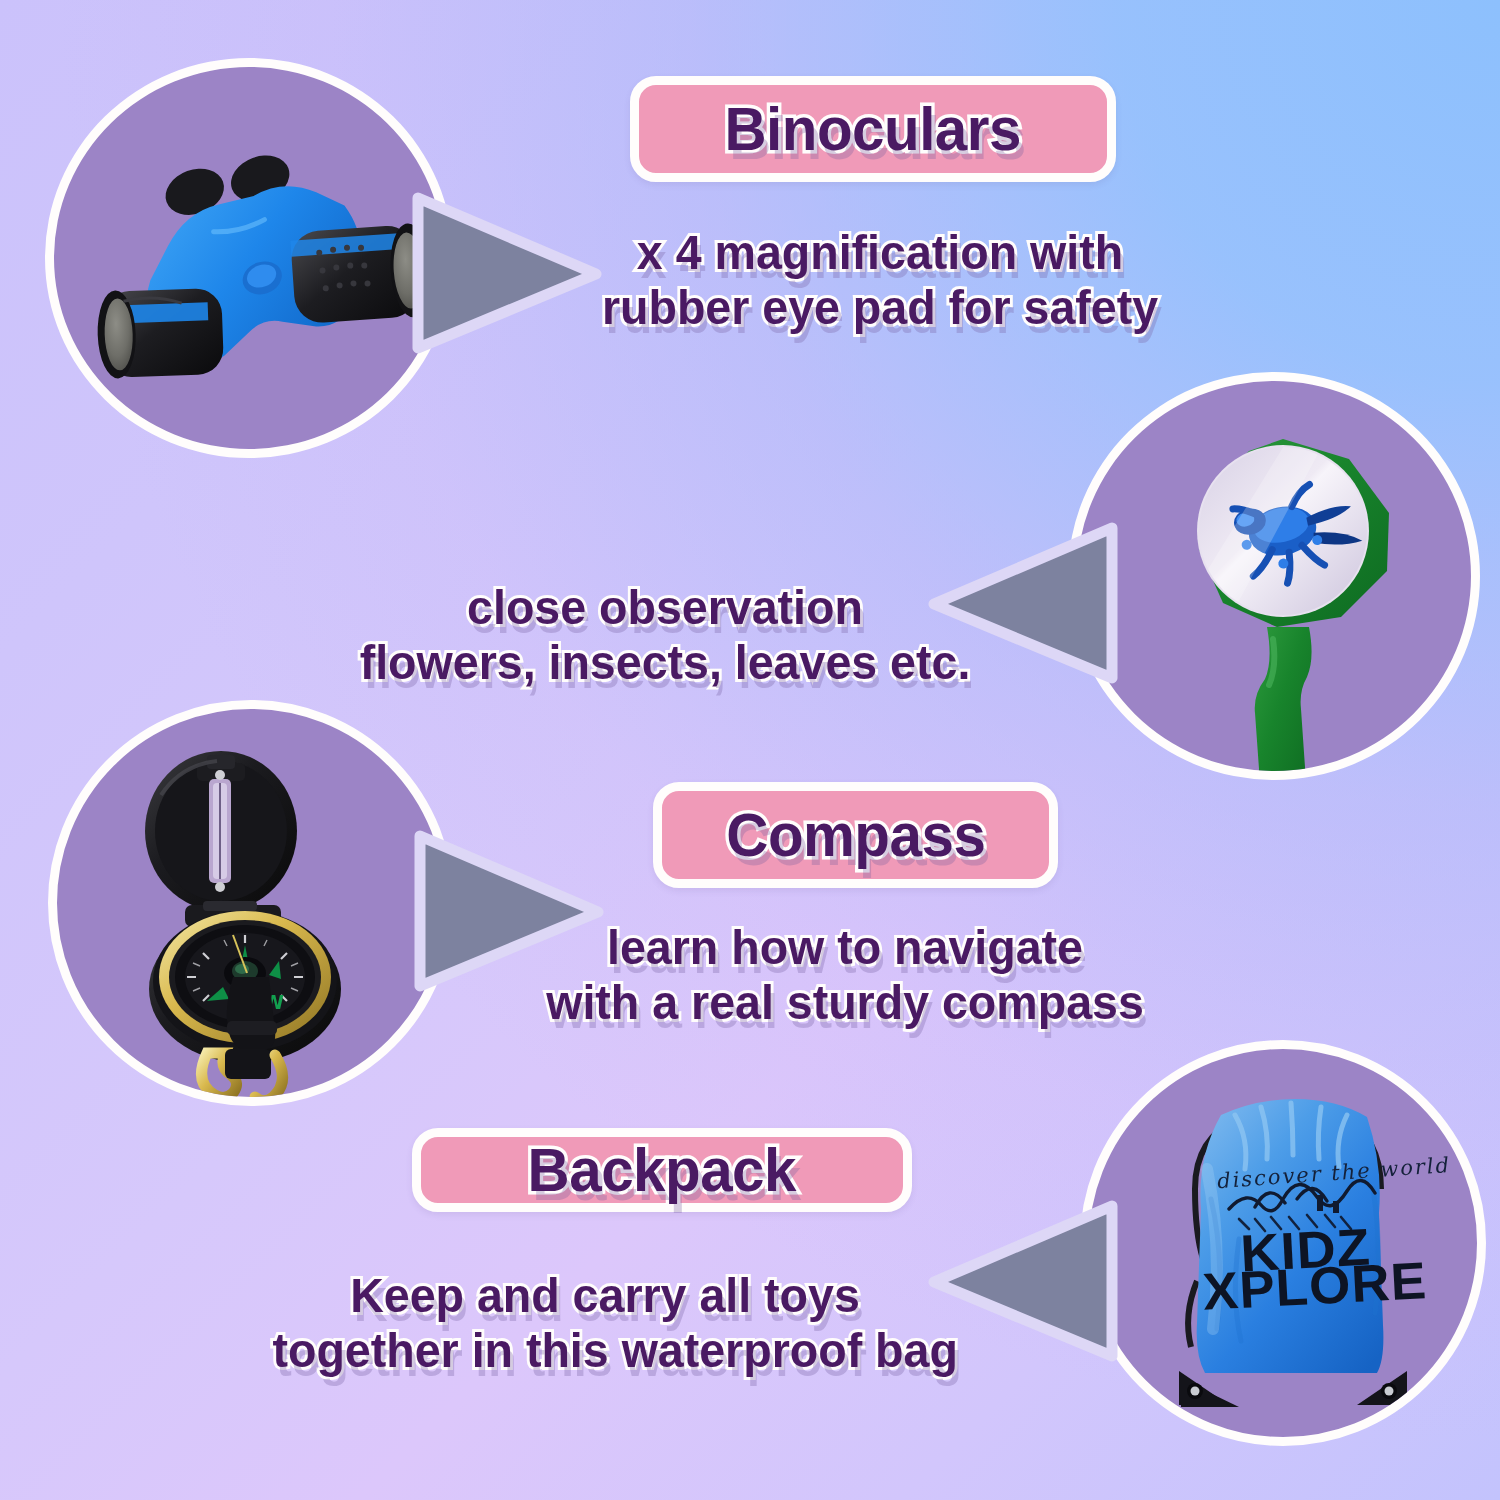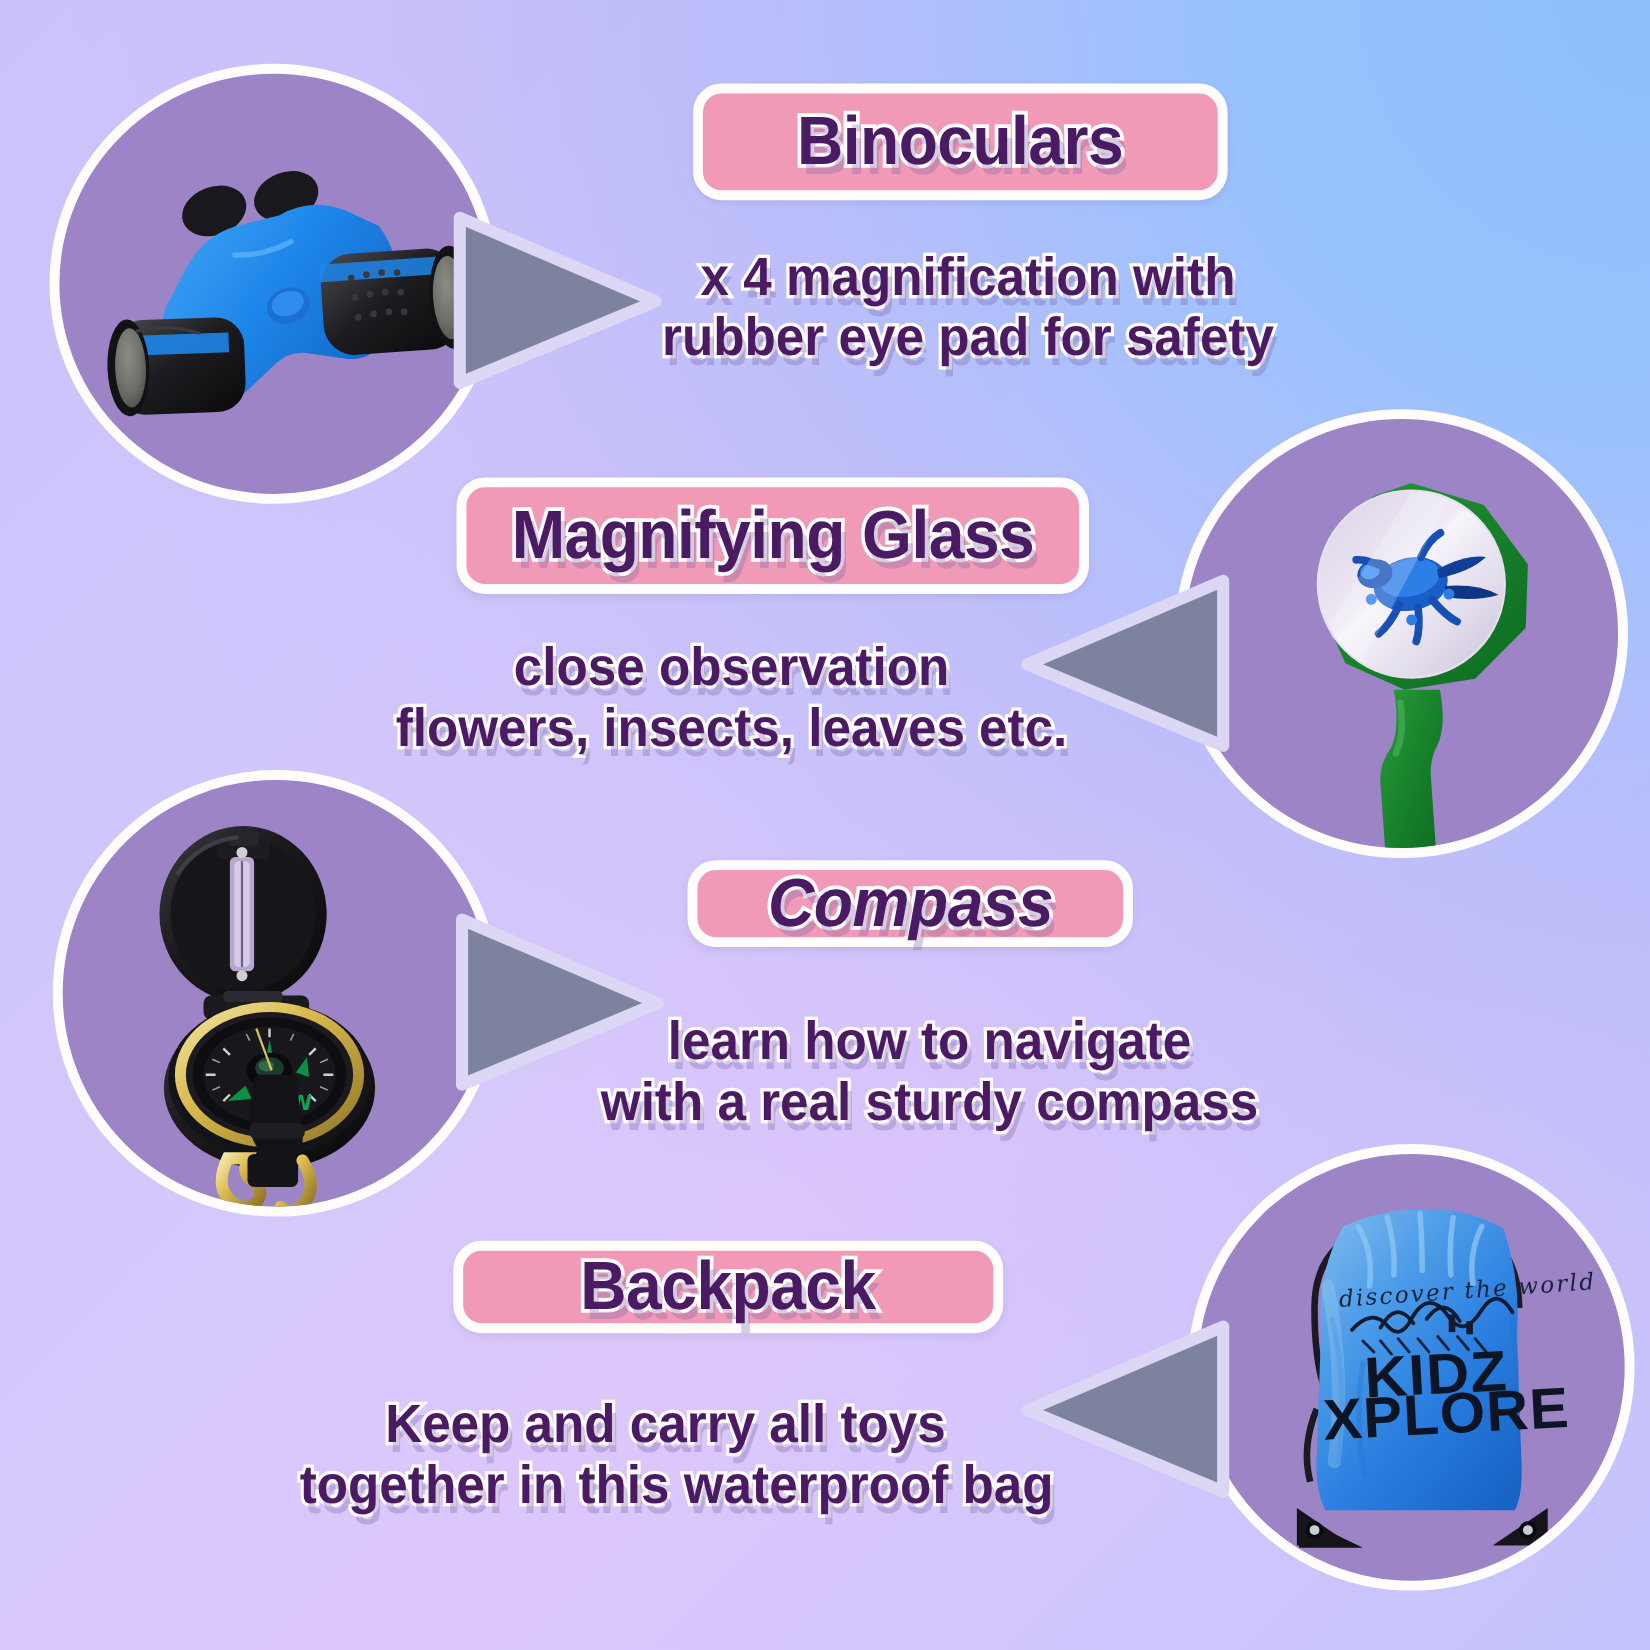--- a/index.html
+++ b/index.html
@@ -231,23 +231,20 @@
       </svg>
     </div>
   </div>
 
   <div class="arrow" style="left:928px;top:520px;width:190px;height:165px;">
     <svg viewBox="0 0 190 165" width="190" height="165">
       <polygon points="184,8 6,84 184,158" fill="#7d829f" stroke="#ddd7f6" stroke-width="11" stroke-linejoin="round"></polygon>
     </svg>
   </div>
 
-  <div class="banner" style="left:415px;top:434px;width:575px;height:106px;">
-    <span class="banner-text">Magnifying Glass</span>
-  </div>
 
   <div class="caption cap-center" style="left:335px;top:580px;width:660px;">
     <span class="ln">close observation</span>
     <span class="ln">flowers, insects, leaves etc.</span>
   </div>
 
   <div class="photo-circle" style="left:48px;top:700px;width:406px;height:406px;">
     <div class="photo-inner">
       <svg viewBox="0 0 406 406" width="406" height="406">
         <defs>
@@ -328,21 +325,21 @@
       </svg>
     </div>
   </div>
 
   <div class="arrow" style="left:414px;top:828px;width:190px;height:165px;">
     <svg viewBox="0 0 190 165" width="190" height="165">
       <polygon points="6,8 184,84 6,158" fill="#7d829f" stroke="#ddd7f6" stroke-width="11" stroke-linejoin="round"></polygon>
     </svg>
   </div>
 
-  <div class="banner" style="left:625px;top:782px;width:405px;height:79px;font-style:italic;">
+  <div class="banner" style="left:653px;top:782px;width:405px;height:106px;">
     <span class="banner-text">Compass</span>
   </div>
 
   <div class="caption cap-center" style="left:520px;top:920px;width:650px;">
     <span class="ln">learn how to navigate</span>
     <span class="ln">with a real sturdy compass</span>
   </div>
 
   <div class="photo-circle" style="left:1080px;top:1040px;width:406px;height:406px;">
     <div class="photo-inner">

